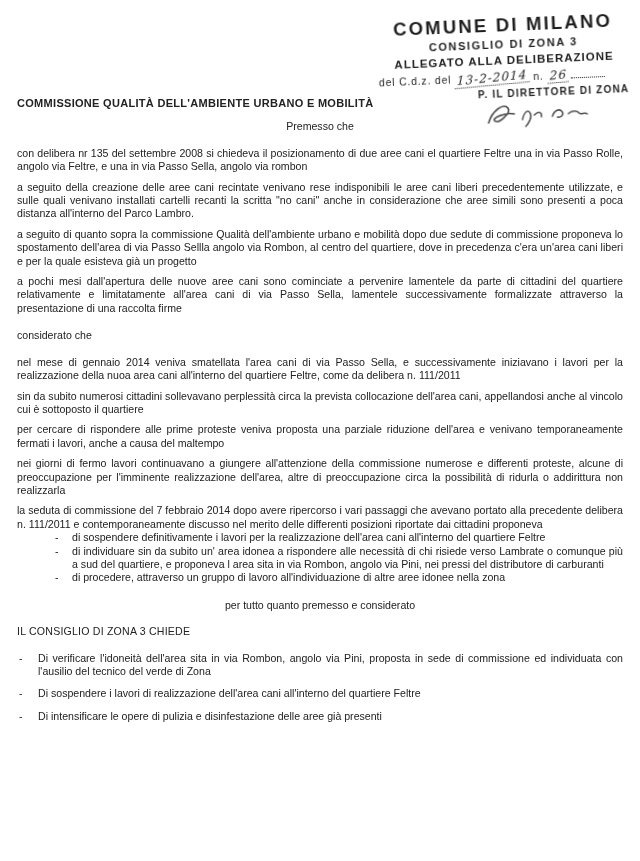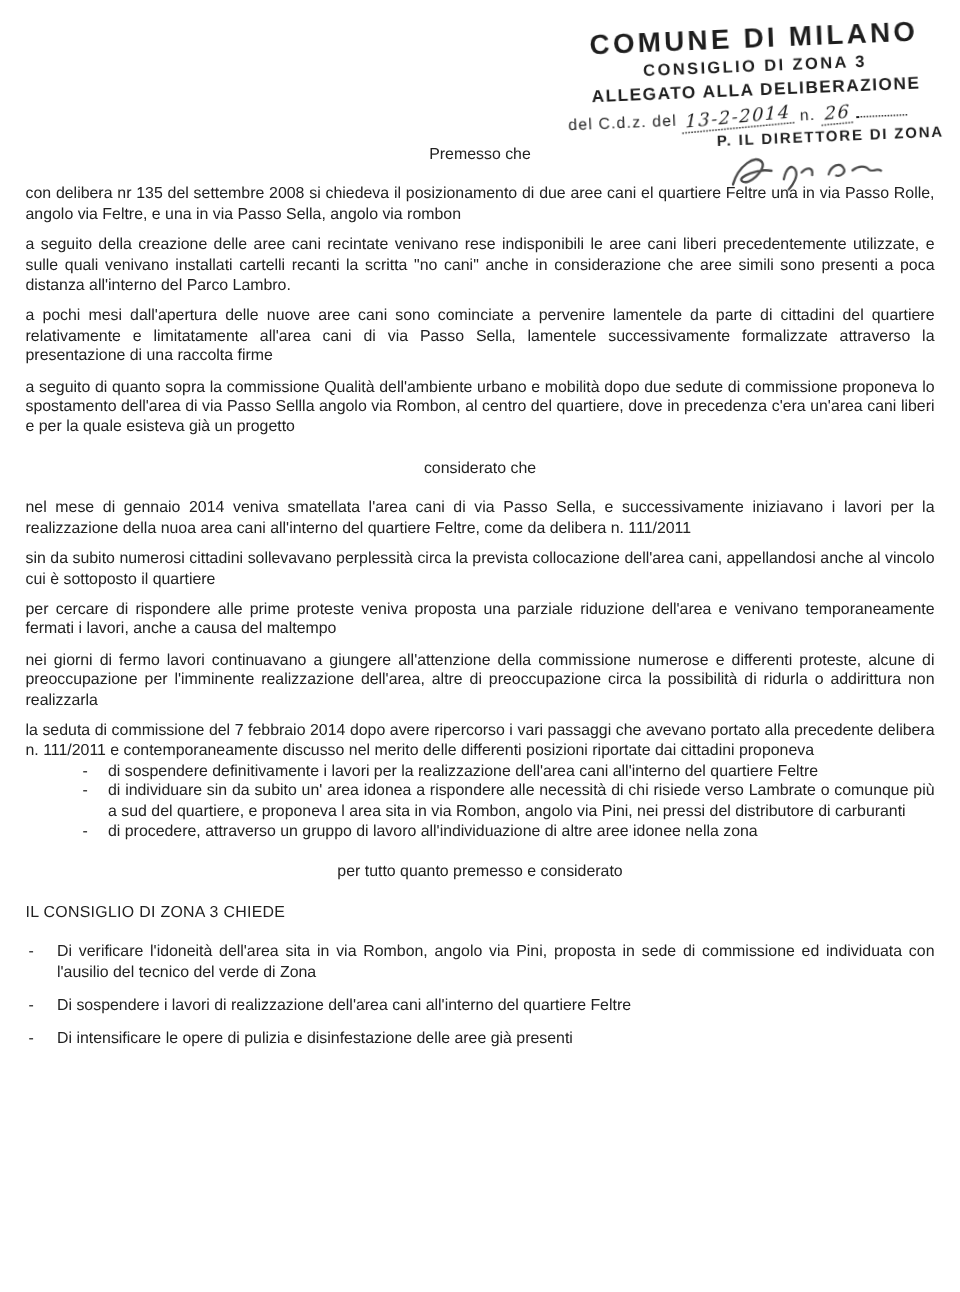--- a/index.html
+++ b/index.html
@@ -18,21 +18,21 @@
     font-size:10.6px;line-height:13.4px;color:#262626;
     filter:blur(.22px) contrast(1.05);
   }
   .content p{margin:0 0 7px 0;text-align:justify;}
   .doc-title{
     font-weight:bold;font-size:11px;letter-spacing:.3px;margin:0 0 10px 0;
     text-align:left;
   }
   .subject{font-weight:bold;margin:0 0 24px 0;text-align:left;}
   .section-label{margin:0 0 13px 0;text-align:center;}
-  .section-label-left{margin:14px 0 13px 0;text-align:center;}
+  .section-label-left{margin:14px 0 13px 0;text-align:left;}
   .closing-line{margin:0 0 13px 0;text-align:center;}
   .chiede-heading{margin:0 0 13px 0;text-align:left;letter-spacing:.2px;}
   ul.plist{list-style:none;margin:0 0 14px 0;padding:0;}
   ul.plist li{
     position:relative;padding-left:55px;text-align:justify;margin:0;
   }
   ul.plist li::before{content:"-";position:absolute;left:38px;top:0;}
   ul.chiede{list-style:none;margin:0;padding:0;}
   ul.chiede li{
     position:relative;padding-left:21px;text-align:justify;margin:0 0 9px 0;
@@ -98,27 +98,28 @@
     <div class="signature">
       <svg width="110" height="30" viewBox="0 0 110 30">
         <path d="M4,22 C8,10 20,2 24,8 C27,13 14,24 10,20 C7,17 22,12 30,14" fill="none" stroke="#1c1c1c" stroke-width="1.6" stroke-linecap="round" opacity="0.8"></path>
         <path d="M38,20 C40,12 44,10 46,14 C48,18 44,24 41,27 M50,16 C54,12 58,13 57,18" fill="none" stroke="#1c1c1c" stroke-width="1.5" stroke-linecap="round" opacity="0.8"></path>
         <path d="M68,18 C70,12 76,10 78,14 C80,17 76,20 73,19 M84,16 C88,13 93,13 95,16 C97,18 100,15 103,17" fill="none" stroke="#1c1c1c" stroke-width="1.5" stroke-linecap="round" opacity="0.8"></path>
       </svg>
     </div>
   </div>
 
   <div class="content">
+    <div class="doc-title">COMMISSIONE QUALITÀ DELL'AMBIENTE URBANO E MOBILITÀ</div>
 
     <div class="section-label">Premesso che</div>
 
     <p>con delibera nr 135 del settembre 2008 si chiedeva il posizionamento di due aree cani el quartiere Feltre  una in via Passo Rolle, angolo via Feltre, e una in via Passo Sella, angolo via rombon</p>
     <p>a seguito della creazione delle aree cani recintate venivano rese indisponibili le aree cani liberi precedentemente utilizzate, e sulle quali venivano installati cartelli recanti la scritta "no cani" anche in considerazione che aree simili sono presenti a poca distanza all'interno del Parco Lambro.</p>
+    <p>a seguito di quanto sopra la commissione Qualità dell'ambiente urbano e mobilità dopo due sedute di commissione proponeva lo spostamento dell'area di via Passo Sellla  angolo via Rombon, al centro del quartiere, dove in precedenza c'era un'area cani liberi e per la quale esisteva già un progetto</p>
     <p>a pochi mesi dall'apertura delle nuove aree cani sono cominciate a pervenire lamentele da parte di cittadini del quartiere relativamente e limitatamente all'area cani di via Passo Sella, lamentele successivamente formalizzate attraverso la presentazione di una raccolta firme</p>
-    <p>a seguito di quanto sopra la commissione Qualità dell'ambiente urbano e mobilità dopo due sedute di commissione proponeva lo spostamento dell'area di via Passo Sellla  angolo via Rombon, al centro del quartiere, dove in precedenza c'era un'area cani liberi e per la quale esisteva già un progetto</p>
 
     <div class="section-label-left">considerato che</div>
 
     <p>nel mese di gennaio 2014 veniva smatellata l'area cani di via Passo Sella, e successivamente iniziavano i lavori per la realizzazione della nuoa area cani all'interno del quartiere Feltre, come da delibera n.  111/2011</p>
     <p>sin da subito numerosi cittadini sollevavano perplessità circa la prevista collocazione dell'area cani, appellandosi anche al vincolo cui è sottoposto il quartiere</p>
     <p>per cercare di rispondere alle prime proteste veniva proposta una parziale riduzione dell'area e venivano temporaneamente fermati i lavori, anche a causa del maltempo</p>
     <p>nei giorni di fermo lavori continuavano a giungere all'attenzione della commissione numerose e differenti proteste, alcune di preoccupazione per l'imminente realizzazione dell'area, altre di preoccupazione circa la possibilità di ridurla o addirittura non realizzarla</p>
     <p style="margin-bottom:0">la seduta di commissione del 7 febbraio 2014 dopo avere ripercorso i vari passaggi che avevano portato alla precedente delibera n. 111/2011 e contemporaneamente discusso nel merito delle differenti posizioni riportate dai cittadini  proponeva</p>
 
     <ul class="plist">

